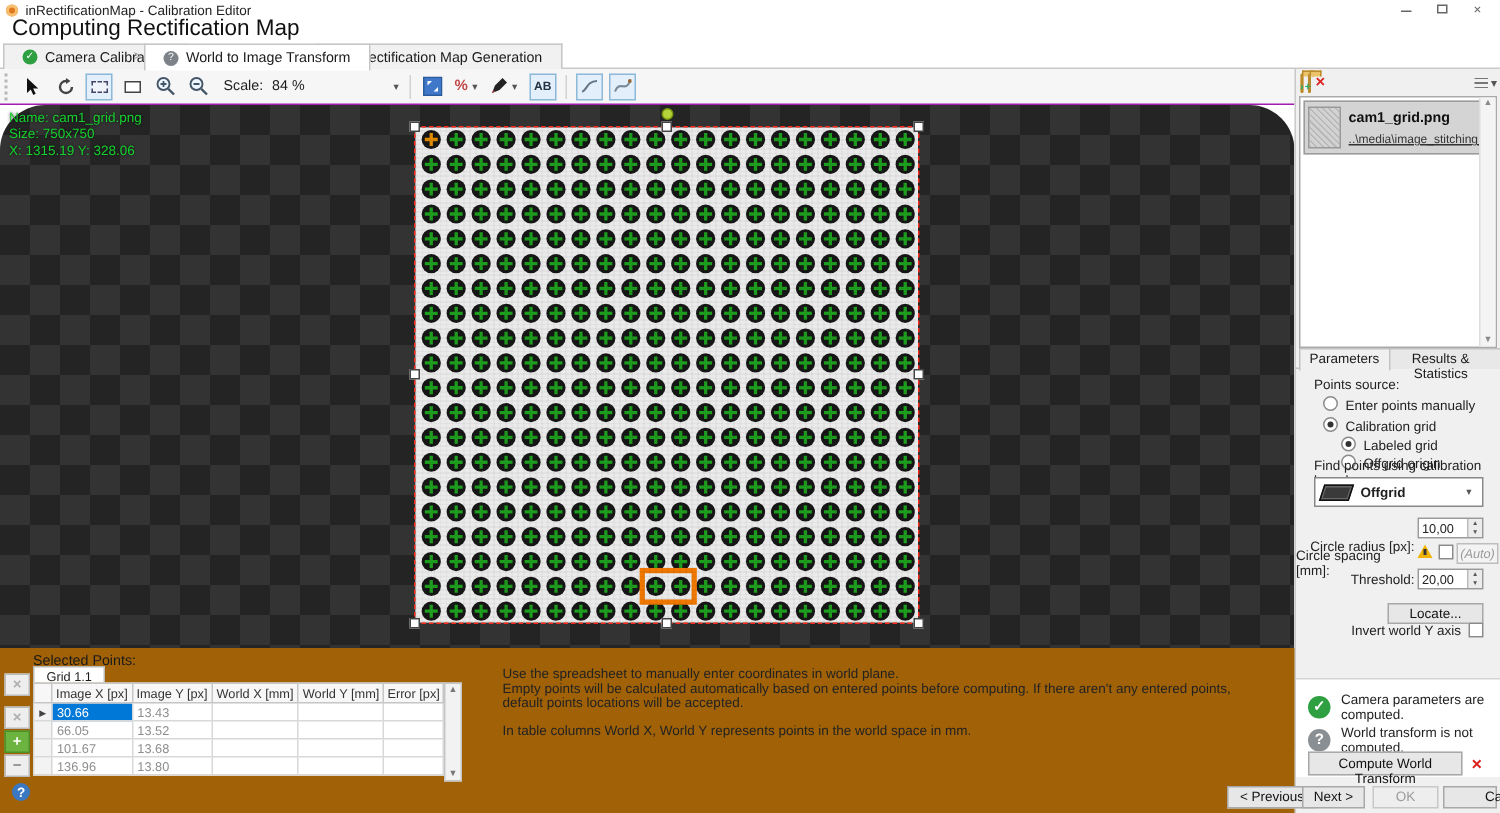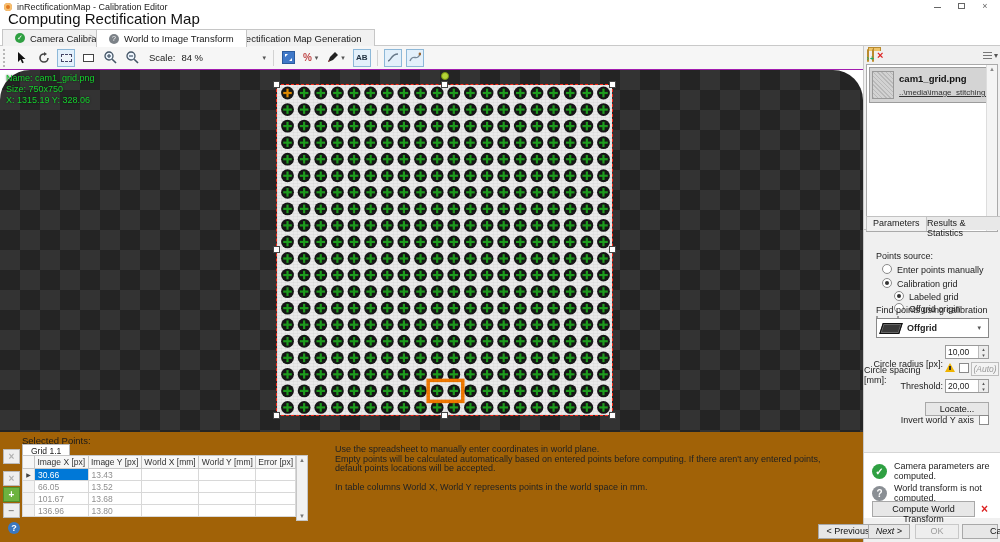--- a/index.html
+++ b/index.html
@@ -86,21 +86,21 @@
                display:flex; align-items:center; gap:5px; padding:2px; }
   .thumb { width:36px; height:28px; border:1px solid #999;
            background:repeating-linear-gradient(45deg,#b9b9b9 0 1px,#d2d2d2 1px 3px); }
   .li-name { font-size:9.5px; font-weight:bold; color:#111; }
   .li-link { font-size:8px; color:#333; text-decoration:underline; margin-top:4px; }
   .list-scroll { position:absolute; right:0; top:0; width:11px; height:100%; background:#f4f4f4;
                  border-left:1px solid #ddd; font-size:6px; color:#888; text-align:center; }
   .ls-up { position:absolute; top:1px; left:0; right:0; }
   .ls-dn { position:absolute; bottom:1px; left:0; right:0; }
 
-  .rp-tabs { position:absolute; left:0; top:170px; width:137px; height:14px; border-bottom:1px solid #c2c2c2; }
+  .rp-tabs { position:absolute; left:0; top:186px; width:137px; height:14px; border-bottom:1px solid #c2c2c2;text-align:center; }
   .rp-tab { position:absolute; top:0; height:14px; padding:1px 6px 0; font-size:9px; background:#e8e8e8;
             border:1px solid #c2c2c2; border-bottom:none; }
   .rp-tab.active { background:#f0f0f0; height:15px; z-index:2; }
 
   .params { position:absolute; left:0; top:201px; width:137px; height:205px; font-size:9px; color:#222; }
   .p-label { position:absolute; }
   .radio { position:absolute; width:10px; height:10px; border:1px solid #8a8a8a; border-radius:50%;
            background:#fff; }
   .radio.sel::after { content:""; position:absolute; left:2px; top:2px; width:4px; height:4px;
                       border-radius:50%; background:#333; }
@@ -157,21 +157,21 @@
   .help-text { position:absolute; left:335px; top:13px; width:500px; font-size:9px; color:#222;
                line-height:9.5px; }
   .help-text .gap { height:9px; }
   .help-btn { position:absolute; left:8px; top:90px; width:12px; height:12px; border-radius:50%;
               background:#3a78c2; color:#fff; font-size:9px; font-weight:bold; text-align:center;
               line-height:12px; }
 
   
   .fbtn { position:absolute; top:524px; height:15px; padding-top:1px; }
   .fb-prev { left:818px; width:60px; }
-  .fb-next { left:868px; width:42px;font-style:italic; }
+  .fb-next { left:868px; width:42px; }
   .fb-ok { left:915px; width:44px; color:#9c9c9c; background:#eeeeee; border-color:#c8c8c8; }
   .fb-cancel { left:962px; width:36px;padding-left:27px; }
 
   svg { display:block; }
 </style>
 </head>
 <body>
 
 <div class="app">
 

